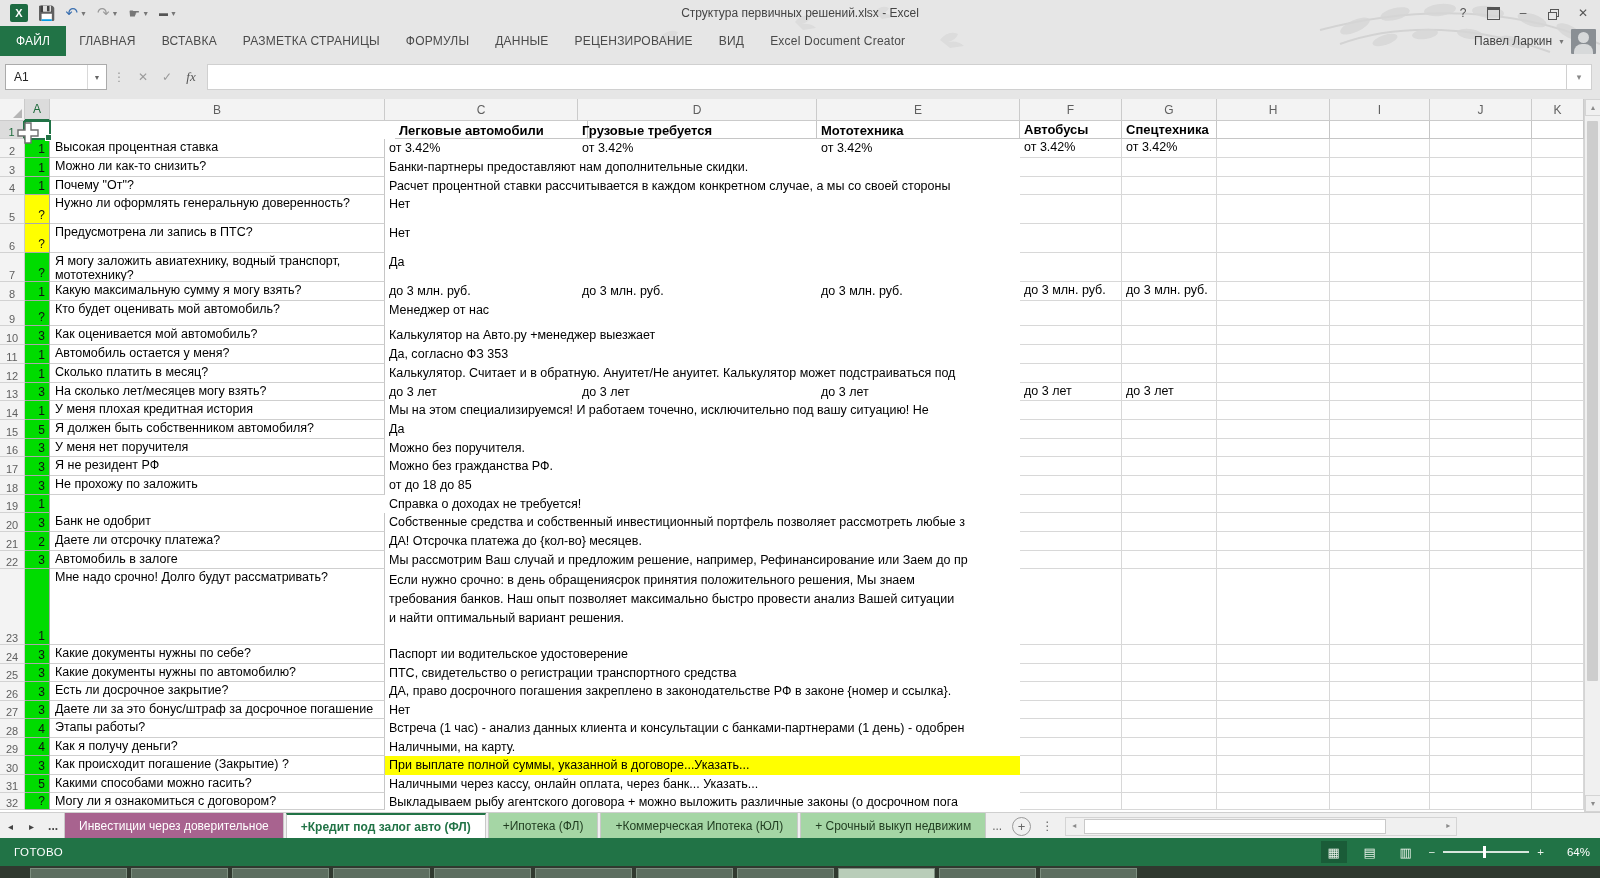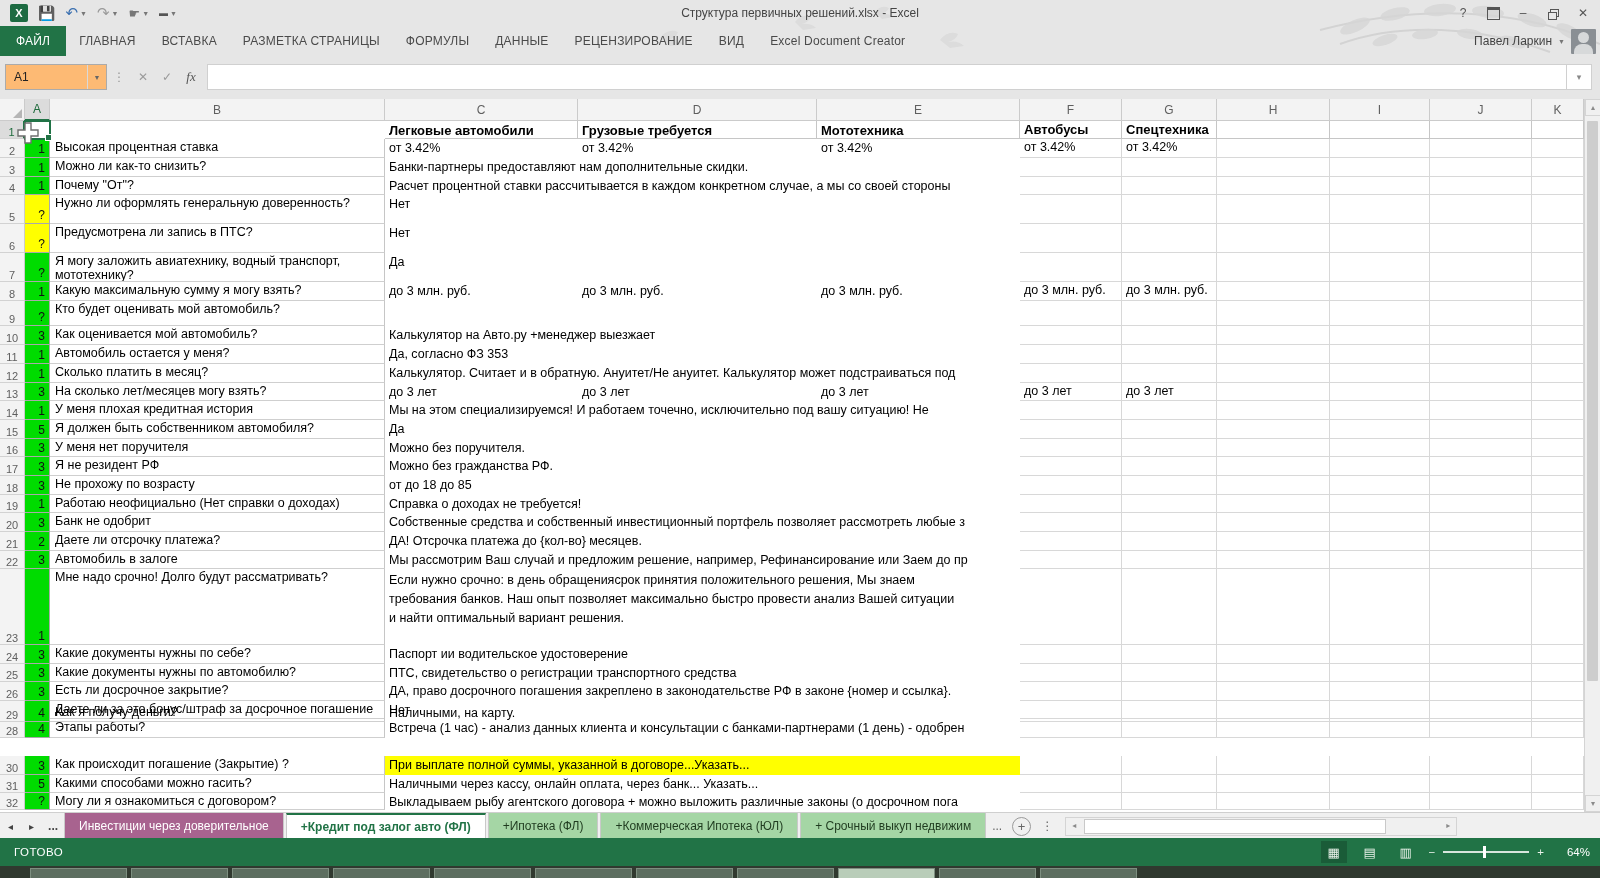--- a/index.html
+++ b/index.html
@@ -37,21 +37,21 @@
   .rtab.file{background:#217346;color:#fff;padding:0 16px;}
   #account{position:absolute;right:4px;top:26px;height:30px;display:flex;align-items:center;gap:6px;z-index:3;}
   #user-name{font-size:12px;color:#444;}
   #account .dd{font-size:7px;color:#777;}
   .avatar{width:25px;height:25px;background:#8a8f94;border-radius:1px;position:relative;overflow:hidden;}
   .avatar::before{content:"";position:absolute;left:7px;top:3px;width:11px;height:11px;border-radius:50%;background:#d7d9da;}
   .avatar::after{content:"";position:absolute;left:3px;top:15px;width:19px;height:12px;border-radius:8px 8px 0 0;background:#d7d9da;}
 
   
   #formulabar{position:absolute;left:0;top:60px;width:1600px;height:34px;display:flex;align-items:center;}
-  #namebox{width:100px;height:24px;background:#fdba74;border:1px solid #ababab;margin-left:5px;
+  #namebox{width:100px;height:24px;background:#ffffff;border:1px solid #ababab;margin-left:5px;
            display:flex;align-items:center;font-size:12px;color:#222;}
   #namebox .val{flex:1;padding-left:8px;}
   #namebox .dd{width:18px;height:100%;display:flex;align-items:center;justify-content:center;
                border-left:1px solid #d9d9d9;color:#666;font-size:7px;}
   .fdots{color:#999;font-size:12px;margin:0 6px;}
   .fbtns{display:flex;align-items:center;height:24px;}
   .fbtn{width:24px;height:24px;display:flex;align-items:center;justify-content:center;color:#9b9b9b;font-size:12px;}
   .fbtn.fx{color:#555;font-style:italic;font-family:"Liberation Serif",serif;font-size:13px;}
   #formula-input{flex:1;height:24px;background:#fff;border:1px solid #d0d0d0;border-right:none;margin-left:4px;}
   #fexpand{width:24px;height:24px;background:#fff;border:1px solid #d0d0d0;display:flex;align-items:center;
@@ -264,21 +264,21 @@
     <div id="grid">
         <div class="xrow" style="top: 22px; height: 18px;">
           <div class="rownum sel">1</div>
           <div class="acell"></div>
           <div class="gcell hdr" style="left: 1020px; width: 102px;">Автобусы</div>
           <div class="gcell hdr" style="left: 1122px; width: 95px;">Спецтехника</div>
           <div class="gcell hdr" style="left: 1217px; width: 113px;"></div>
           <div class="gcell hdr" style="left: 1330px; width: 100px;"></div>
           <div class="gcell hdr" style="left: 1430px; width: 102px;"></div>
           <div class="gcell hdr" style="left: 1532px; width: 52px;"></div>
-          <div class="ctext hdr" style="left: 385px; width: 193px; border-right: 1px solid rgb(198, 198, 198); border-bottom: 1px solid rgb(198, 198, 198);">Легковые автомобили</div>
+          <div class="ctext hdr" style="left: 395px; width: 193px; border-right: 1px solid rgb(198, 198, 198); border-bottom: 1px solid rgb(198, 198, 198);">Легковые автомобили</div>
           <div class="ctext hdr" style="left: 578px; width: 239px; border-right: 1px solid rgb(198, 198, 198); border-bottom: 1px solid rgb(198, 198, 198);">Грузовые требуется</div>
           <div class="ctext hdr" style="left: 817px; width: 203px; border-right: 1px solid rgb(198, 198, 198); border-bottom: 1px solid rgb(198, 198, 198);">Мототехника</div>
         </div>
         <div class="xrow" style="top: 40px; height: 19px;">
           <div class="rownum">2</div>
           <div class="acell fill-green">1</div>
           <div class="bcell">Высокая процентная ставка</div>
           <div class="gcell" style="left: 1020px; width: 102px;">от 3.42%</div>
           <div class="gcell" style="left: 1122px; width: 95px;">от 3.42%</div>
           <div class="gcell" style="left: 1217px; width: 113px;"></div>
@@ -366,20 +366,21 @@
         <div class="xrow" style="top: 202px; height: 25px;">
           <div class="rownum">9</div>
           <div class="acell fill-green">?</div>
           <div class="bcell">Кто будет оценивать мой автомобиль?</div>
           <div class="gcell" style="left: 1020px; width: 102px;"></div>
           <div class="gcell" style="left: 1122px; width: 95px;"></div>
           <div class="gcell" style="left: 1217px; width: 113px;"></div>
           <div class="gcell" style="left: 1330px; width: 100px;"></div>
           <div class="gcell" style="left: 1430px; width: 102px;"></div>
           <div class="gcell" style="left: 1532px; width: 52px;"></div>
+          <div class="cflow">Менеджер от нас</div>
         </div>
         <div class="xrow" style="top: 227px; height: 19px;">
           <div class="rownum">10</div>
           <div class="acell fill-green">3</div>
           <div class="bcell">Как оценивается мой автомобиль?</div>
           <div class="gcell" style="left: 1020px; width: 102px;"></div>
           <div class="gcell" style="left: 1122px; width: 95px;"></div>
           <div class="gcell" style="left: 1217px; width: 113px;"></div>
           <div class="gcell" style="left: 1330px; width: 100px;"></div>
           <div class="gcell" style="left: 1430px; width: 102px;"></div>
@@ -468,33 +469,32 @@
           <div class="gcell" style="left: 1122px; width: 95px;"></div>
           <div class="gcell" style="left: 1217px; width: 113px;"></div>
           <div class="gcell" style="left: 1330px; width: 100px;"></div>
           <div class="gcell" style="left: 1430px; width: 102px;"></div>
           <div class="gcell" style="left: 1532px; width: 52px;"></div>
           <div class="cflow">Можно без гражданства РФ.</div>
         </div>
         <div class="xrow" style="top: 377px; height: 19px;">
           <div class="rownum">18</div>
           <div class="acell fill-green">3</div>
-          <div class="bcell">Не прохожу по возрасту</div>
+          <div class="bcell">Не прохожу по заложить</div>
           <div class="gcell" style="left: 1020px; width: 102px;"></div>
           <div class="gcell" style="left: 1122px; width: 95px;"></div>
           <div class="gcell" style="left: 1217px; width: 113px;"></div>
           <div class="gcell" style="left: 1330px; width: 100px;"></div>
           <div class="gcell" style="left: 1430px; width: 102px;"></div>
           <div class="gcell" style="left: 1532px; width: 52px;"></div>
           <div class="cflow">от до 18 до 85</div>
         </div>
         <div class="xrow" style="top: 396px; height: 18px;">
           <div class="rownum">19</div>
           <div class="acell fill-green">1</div>
-          <div class="bcell">Работаю неофициально (Нет справки о доходах)</div>
           <div class="gcell" style="left: 1020px; width: 102px;"></div>
           <div class="gcell" style="left: 1122px; width: 95px;"></div>
           <div class="gcell" style="left: 1217px; width: 113px;"></div>
           <div class="gcell" style="left: 1330px; width: 100px;"></div>
           <div class="gcell" style="left: 1430px; width: 102px;"></div>
           <div class="gcell" style="left: 1532px; width: 52px;"></div>
           <div class="cflow">Справка о доходах не требуется!</div>
         </div>
         <div class="xrow" style="top: 414px; height: 19px;">
           <div class="rownum">20</div>
@@ -599,21 +599,21 @@
           <div class="acell fill-green">4</div>
           <div class="bcell">Этапы работы?</div>
           <div class="gcell" style="left: 1020px; width: 102px;"></div>
           <div class="gcell" style="left: 1122px; width: 95px;"></div>
           <div class="gcell" style="left: 1217px; width: 113px;"></div>
           <div class="gcell" style="left: 1330px; width: 100px;"></div>
           <div class="gcell" style="left: 1430px; width: 102px;"></div>
           <div class="gcell" style="left: 1532px; width: 52px;"></div>
           <div class="cflow">Встреча (1 час) - анализ данных клиента и консультации с банками-партнерами (1 день) - одобрен</div>
         </div>
-        <div class="xrow" style="top: 605px; height: 18px;">
+        <div class="xrow" style="top: 639px; height: 18px;">
           <div class="rownum">29</div>
           <div class="acell fill-green">4</div>
           <div class="bcell">Как я получу деньги?</div>
           <div class="gcell" style="left: 1020px; width: 102px;"></div>
           <div class="gcell" style="left: 1122px; width: 95px;"></div>
           <div class="gcell" style="left: 1217px; width: 113px;"></div>
           <div class="gcell" style="left: 1330px; width: 100px;"></div>
           <div class="gcell" style="left: 1430px; width: 102px;"></div>
           <div class="gcell" style="left: 1532px; width: 52px;"></div>
           <div class="cflow">Наличными, на карту.</div>

